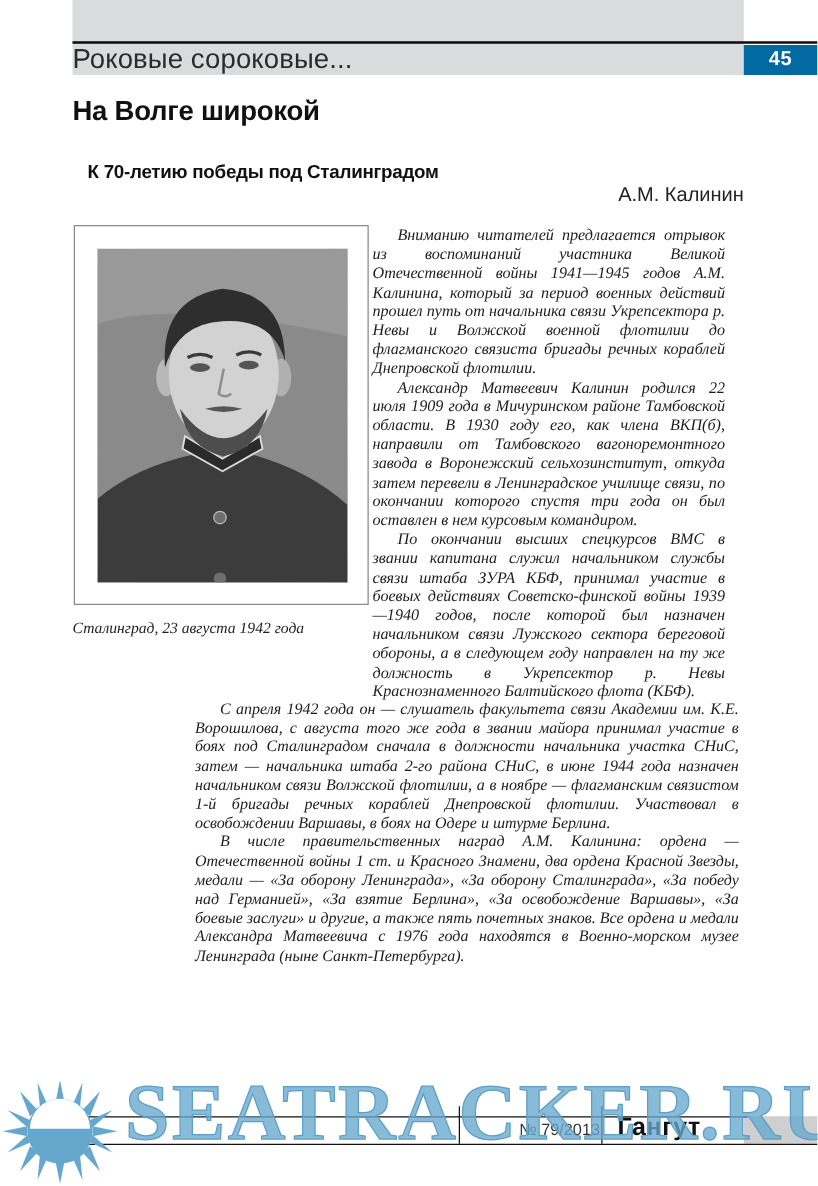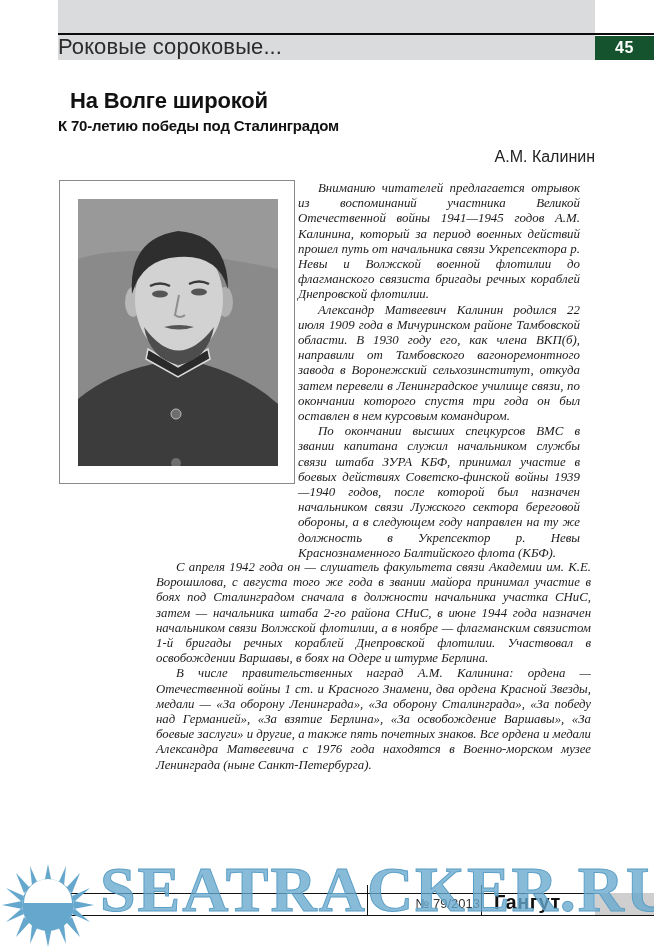--- a/index.html
+++ b/index.html
@@ -10,32 +10,32 @@
   }
   
   .hdr-gray { position: absolute; left: 58px; top: 0; width: 537px; height: 60px; background: #dadbdc; }
   .hdr-rule { position: absolute; left: 58px; top: 33px; width: 596px; height: 2px; background: #0d0d0d; }
   .hdr-section {
     position: absolute; left: 58px; top: 36px; width: 630px; height: 24px;
     font-family: "Liberation Sans", sans-serif; font-size: 22px;
     line-height: 22px; color: #2b2b2b; letter-spacing: 0.1px;
   }
   .hdr-page {
-    position: absolute; left: 595px; top: 36px; width: 59px; height: 24px; background: #14532d;
+    position: absolute; left: 595px; top: 36px; width: 59px; height: 24px; background: #0369a1;
     color: #ffffff; font-family: "Liberation Sans", sans-serif; font-weight: bold; font-size: 16px;
     line-height: 24px; text-align: center; letter-spacing: 0.5px;
   }
   
   .title {
     position: absolute; left: 58px; top: 76px; font-family: "Liberation Sans", sans-serif;
-    font-weight: bold; font-size: 22px; color: #111; margin: 12px; letter-spacing: -0.2px;
+    font-weight: bold; font-size: 22px; color: #111; margin: 0; letter-spacing: -0.2px;
   }
   .subtitle {
     position: absolute; left: 58px; top: 117px; font-family: "Liberation Sans", sans-serif;
-    font-weight: bold; font-size: 15px; color: #111; margin: 0; letter-spacing: -0.2px;
+    font-weight: bold; font-size: 15px; color: #111; margin: 12px; letter-spacing: -0.2px;
   }
   .author {
     position: absolute; right: 59px; top: 148px; font-family: "Liberation Sans", sans-serif;
     font-size: 16px; color: #222;
   }
   
   .photo-frame {
     position: absolute; left: 59px; top: 180px; width: 236px; height: 304px;
     border: 1px solid #8a8a8a; background: #fff; box-sizing: border-box;
   }
@@ -123,20 +123,21 @@
       <ellipse cx="82" cy="95" rx="8" ry="3.5" fill="#555"></ellipse>
       <ellipse cx="121" cy="93" rx="8" ry="3.5" fill="#555"></ellipse>
       <path d="M72 87 Q82 82 92 87" stroke="#3a3a3a" stroke-width="2.5" fill="none"></path>
       <path d="M111 85 Q121 80 131 85" stroke="#3a3a3a" stroke-width="2.5" fill="none"></path>
 
       <path d="M101 96 L97 116 Q102 120 107 116" stroke="#8e8e8e" stroke-width="2" fill="none"></path>
     </svg>
   </div>
 </div>
 <div class="caption">
+  <div>Сталинград, 23 августа 1942 года</div>
 </div>
 
 <div class="col-right">
   <p class="para">Вниманию читателей предлагается отрывок из воспоминаний участника Великой Отечественной войны 1941—1945 годов А.М. Калинина, который за период военных действий прошел путь от начальника связи Укрепсектора р. Невы и Волжской военной флотилии до флагманского связиста бригады речных кораблей Днепровской флотилии.</p>
   <p class="para">Александр Матвеевич Калинин родился 22 июля 1909 года в Мичуринском районе Тамбовской области. В 1930 году его, как члена ВКП(б), направили от Тамбовского вагоноремонтного завода в Воронежский сельхозинститут, откуда затем перевели в Ленинградское училище связи, по окончании которого спустя три года он был оставлен в нем курсовым командиром.</p>
   <p class="para">По окончании высших спецкурсов ВМС в звании капитана служил начальником службы связи штаба ЗУРА КБФ, принимал участие в боевых действиях Советско-финской войны 1939—1940 годов, после которой был назначен начальником связи Лужского сектора береговой обороны, а в следующем году направлен на ту же должность в Укрепсектор р. Невы Краснознаменного Балтийского флота (КБФ).</p>
 </div>
 
 <div class="col-full">
   <p class="para">С апреля 1942 года он — слушатель факультета связи Академии им. К.Е. Ворошилова, с августа того же года в звании майора принимал участие в боях под Сталинградом сначала в должности начальника участка СНиС, затем — начальника штаба 2-го района СНиС, в июне 1944 года назначен начальником связи Волжской флотилии, а в ноябре — флагманским связистом 1-й бригады речных кораблей Днепровской флотилии. Участвовал в освобождении Варшавы, в боях на Одере и штурме Берлина.</p>

